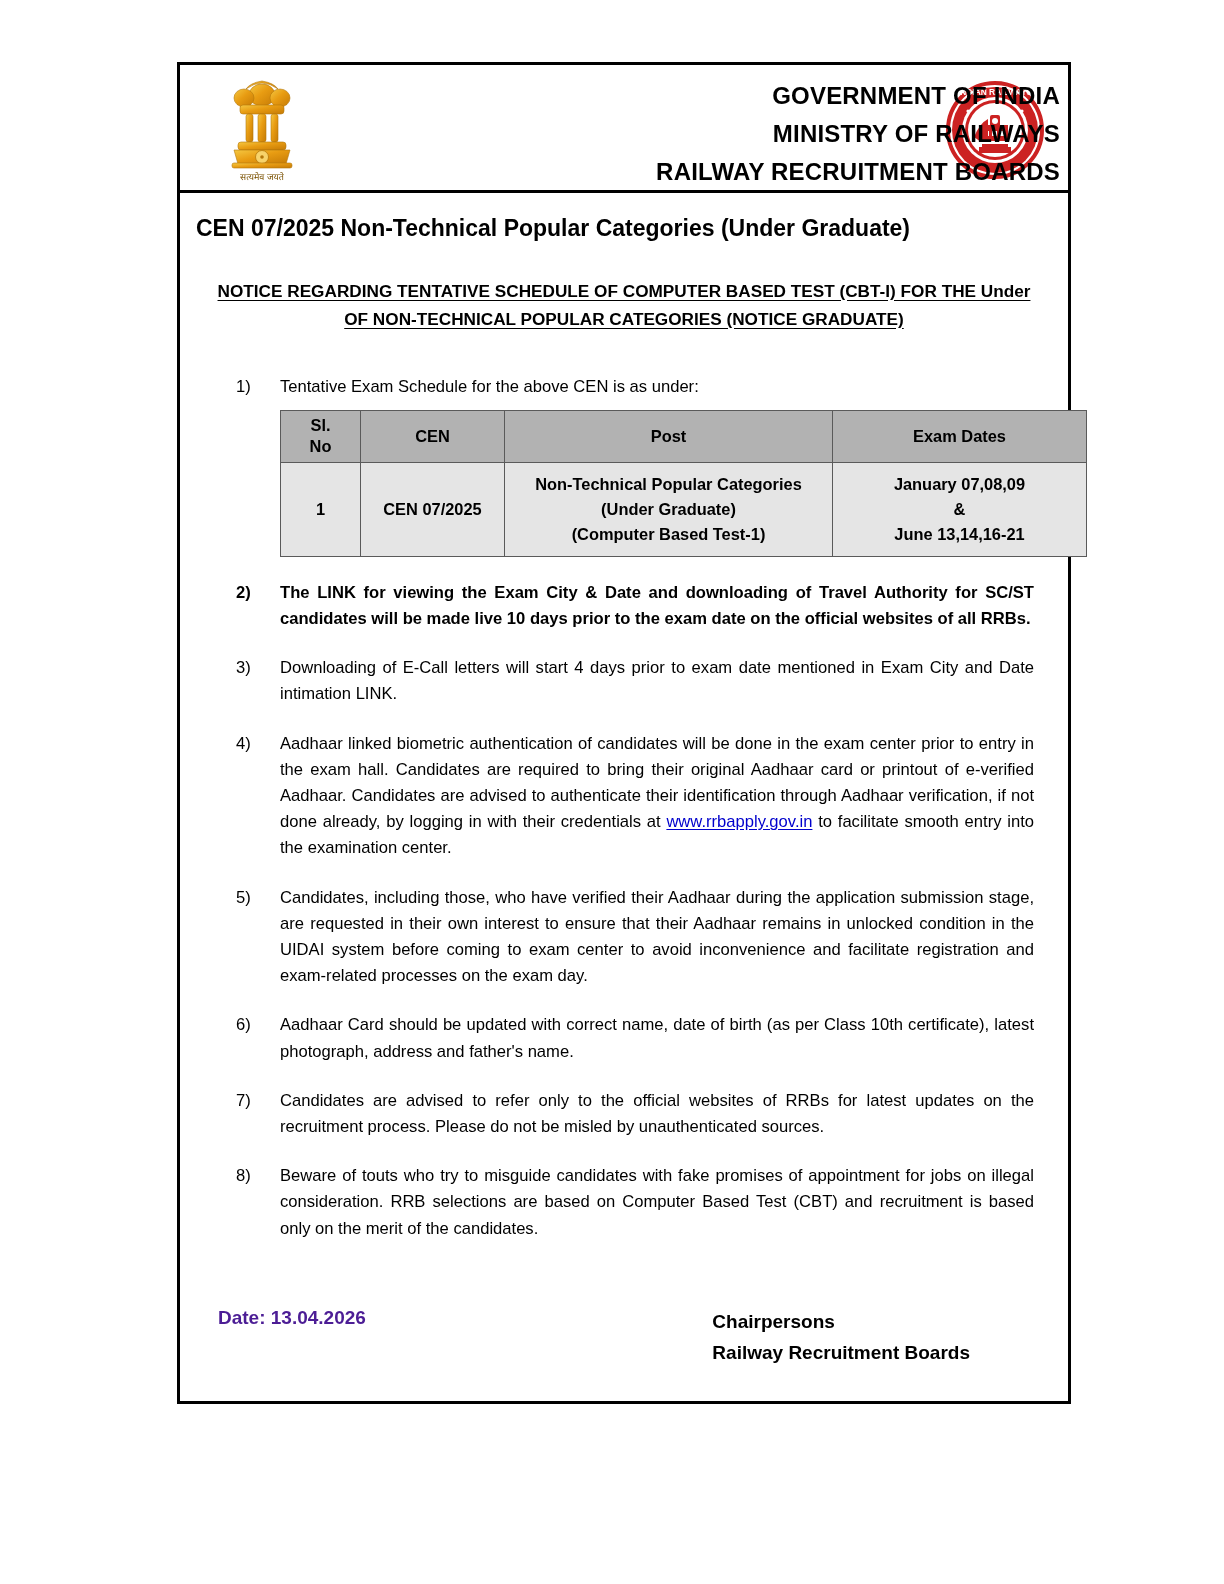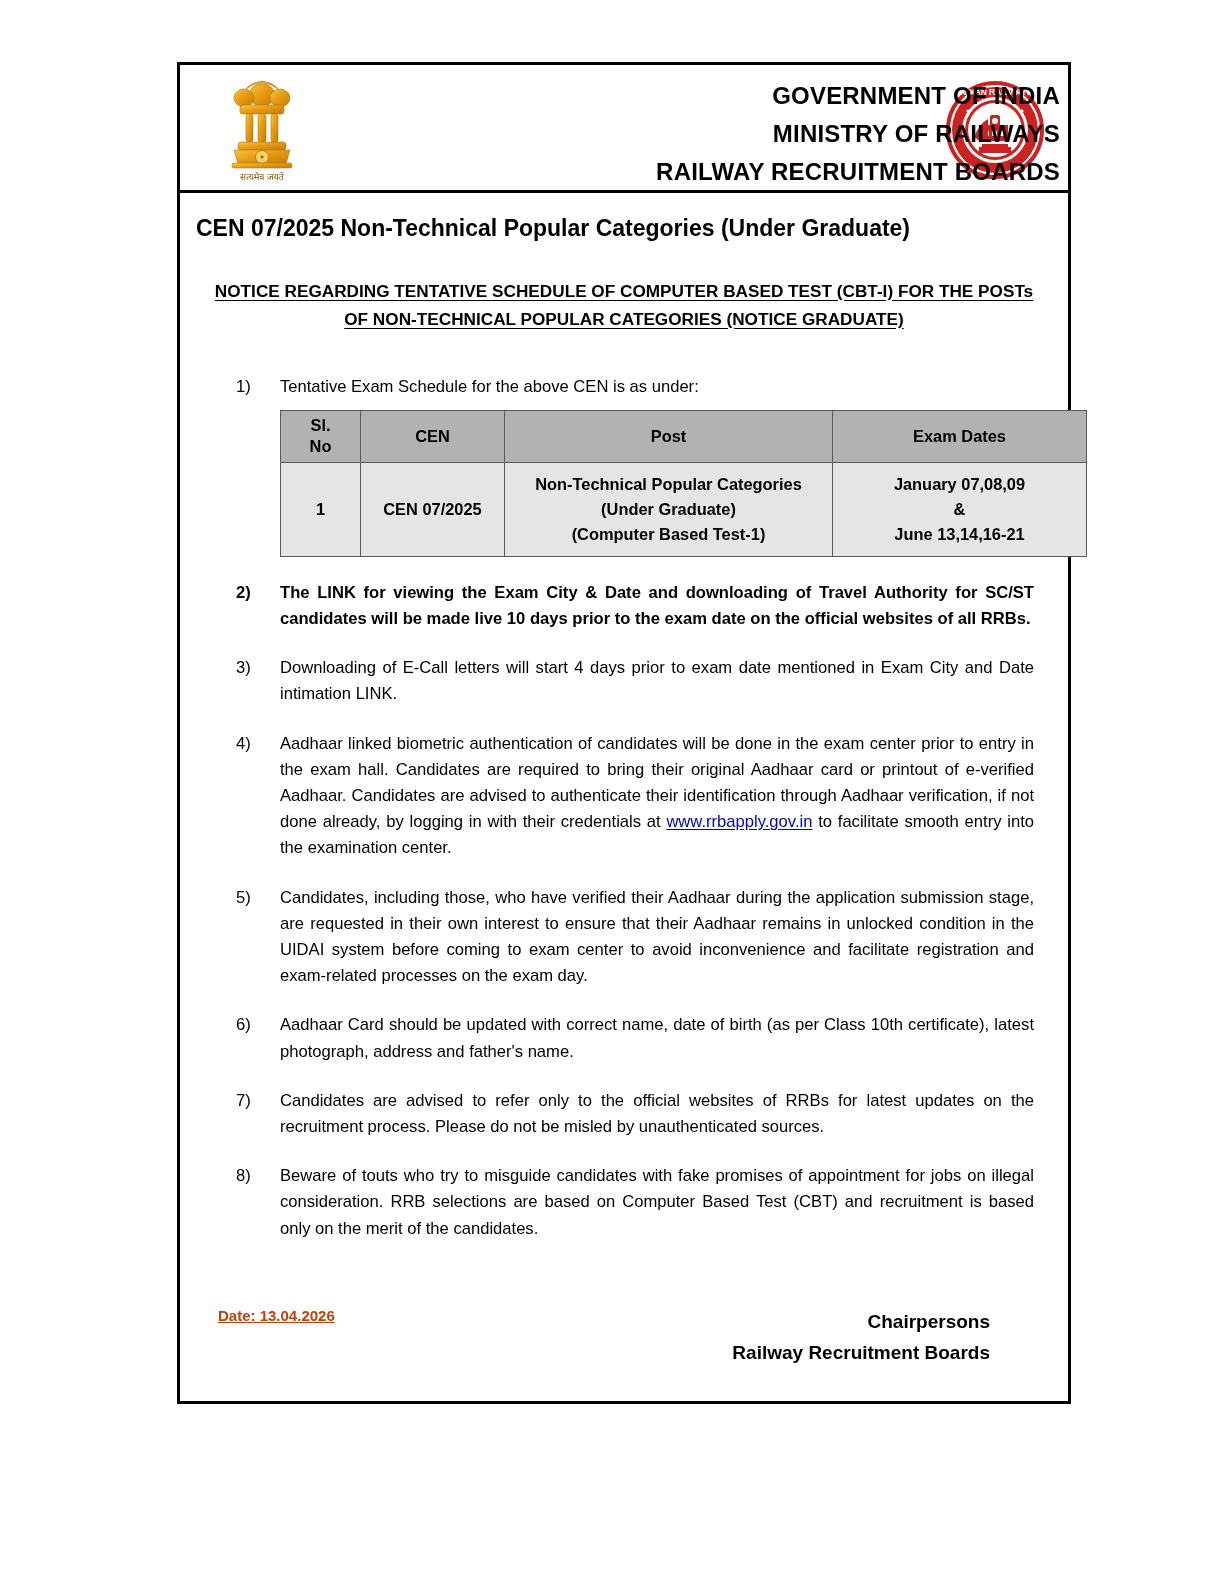--- a/index.html
+++ b/index.html
@@ -170,31 +170,30 @@
     position: absolute;
     left: 0; right: 0;
     bottom: 32px;
     padding: 0 26px 0 38px;
     display: flex;
     justify-content: space-between;
     align-items: flex-start;
   }
   .footer-date {
     font-weight: bold;
-    font-size: 15px;
-    color: #c2410c;
-    text-decoration: underline;
+    font-size: 19px;
+    color: #4c1d95;
   }
   .footer-sign {
-    text-align: right;
+    text-align: left;
     font-weight: bold;
     font-size: 19px;
     line-height: 1.62;
     color: #000;
-    margin-right: 52px;
+    margin-right: 72px;
   }
 </style>
 </head>
 <body>
 
 <div id="page">
   <div id="doc-frame">
 
     <div class="masthead">
 
@@ -264,21 +263,21 @@
         <div class="line">MINISTRY OF RAILWAYS</div>
         <div class="line">RAILWAY RECRUITMENT BOARDS</div>
       </div>
     </div>
 
     <div class="doc-body">
 
       <div class="cen-title">CEN 07/2025 Non-Technical Popular Categories (Under Graduate)</div>
 
       <div class="notice-heading">
-        <div><span>NOTICE REGARDING TENTATIVE SCHEDULE OF COMPUTER BASED TEST (CBT-I) FOR THE POSTs</span></div>
+        <div><span>NOTICE REGARDING TENTATIVE SCHEDULE OF COMPUTER BASED TEST (CBT-I) FOR THE Under</span></div>
         <div><span>OF NON-TECHNICAL POPULAR CATEGORIES (NOTICE GRADUATE)</span></div>
       </div>
 
       <ol class="clauses">
 
         <li class="clause nojustify">
           <span class="num">1)</span>
           <span>Tentative Exam Schedule for the above CEN is as under:</span>
 
           <div class="sched-wrap">

